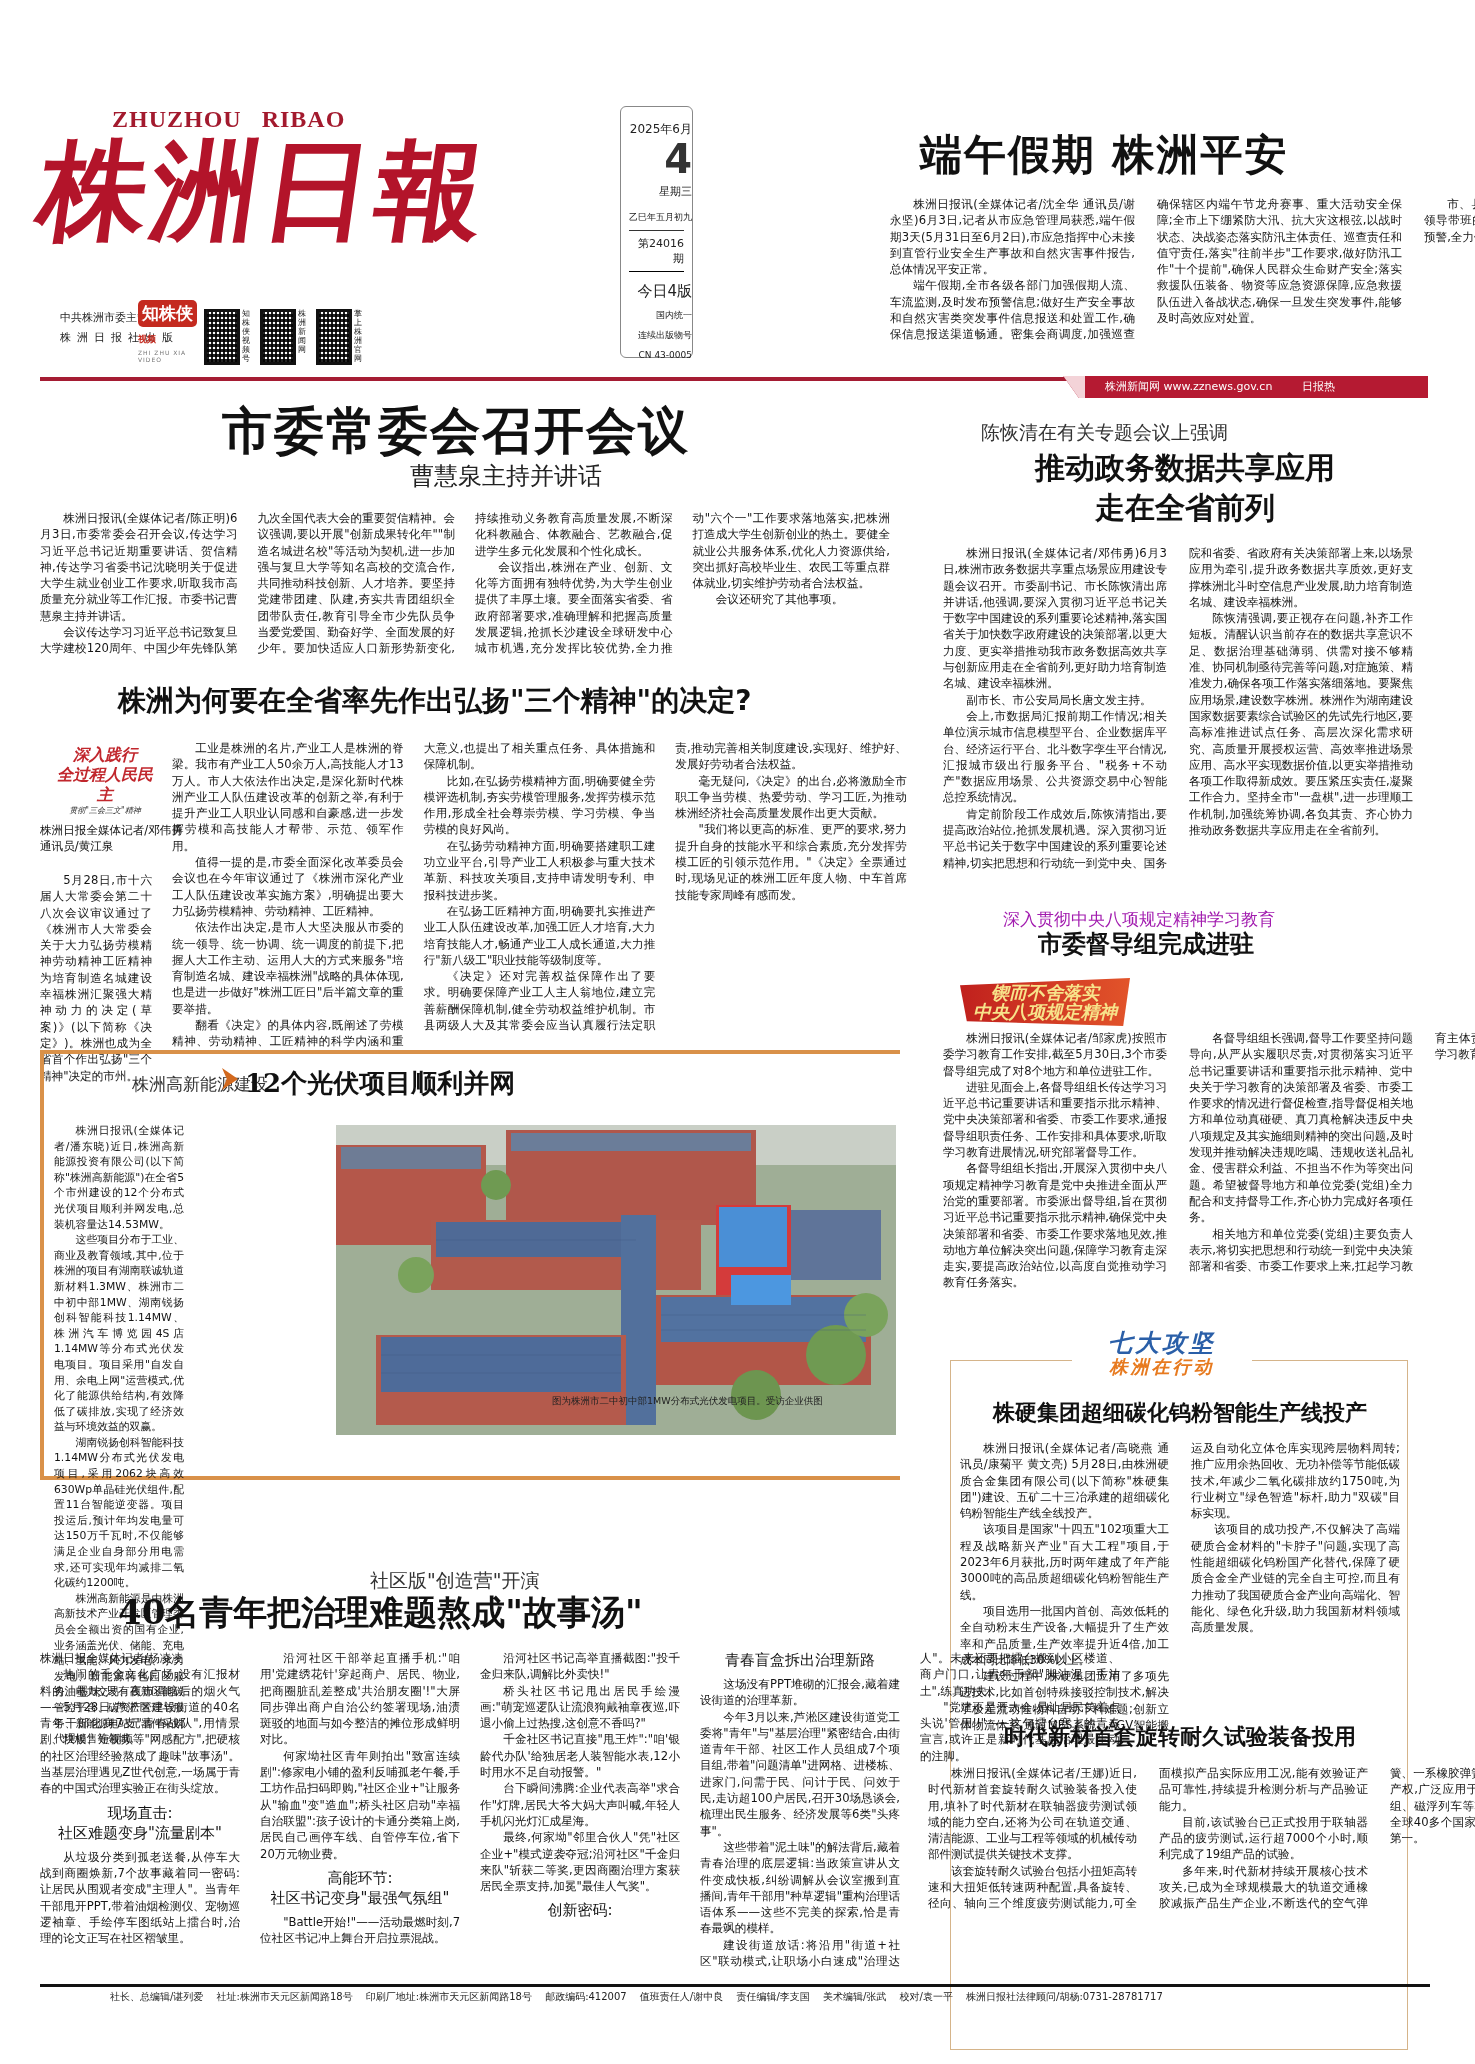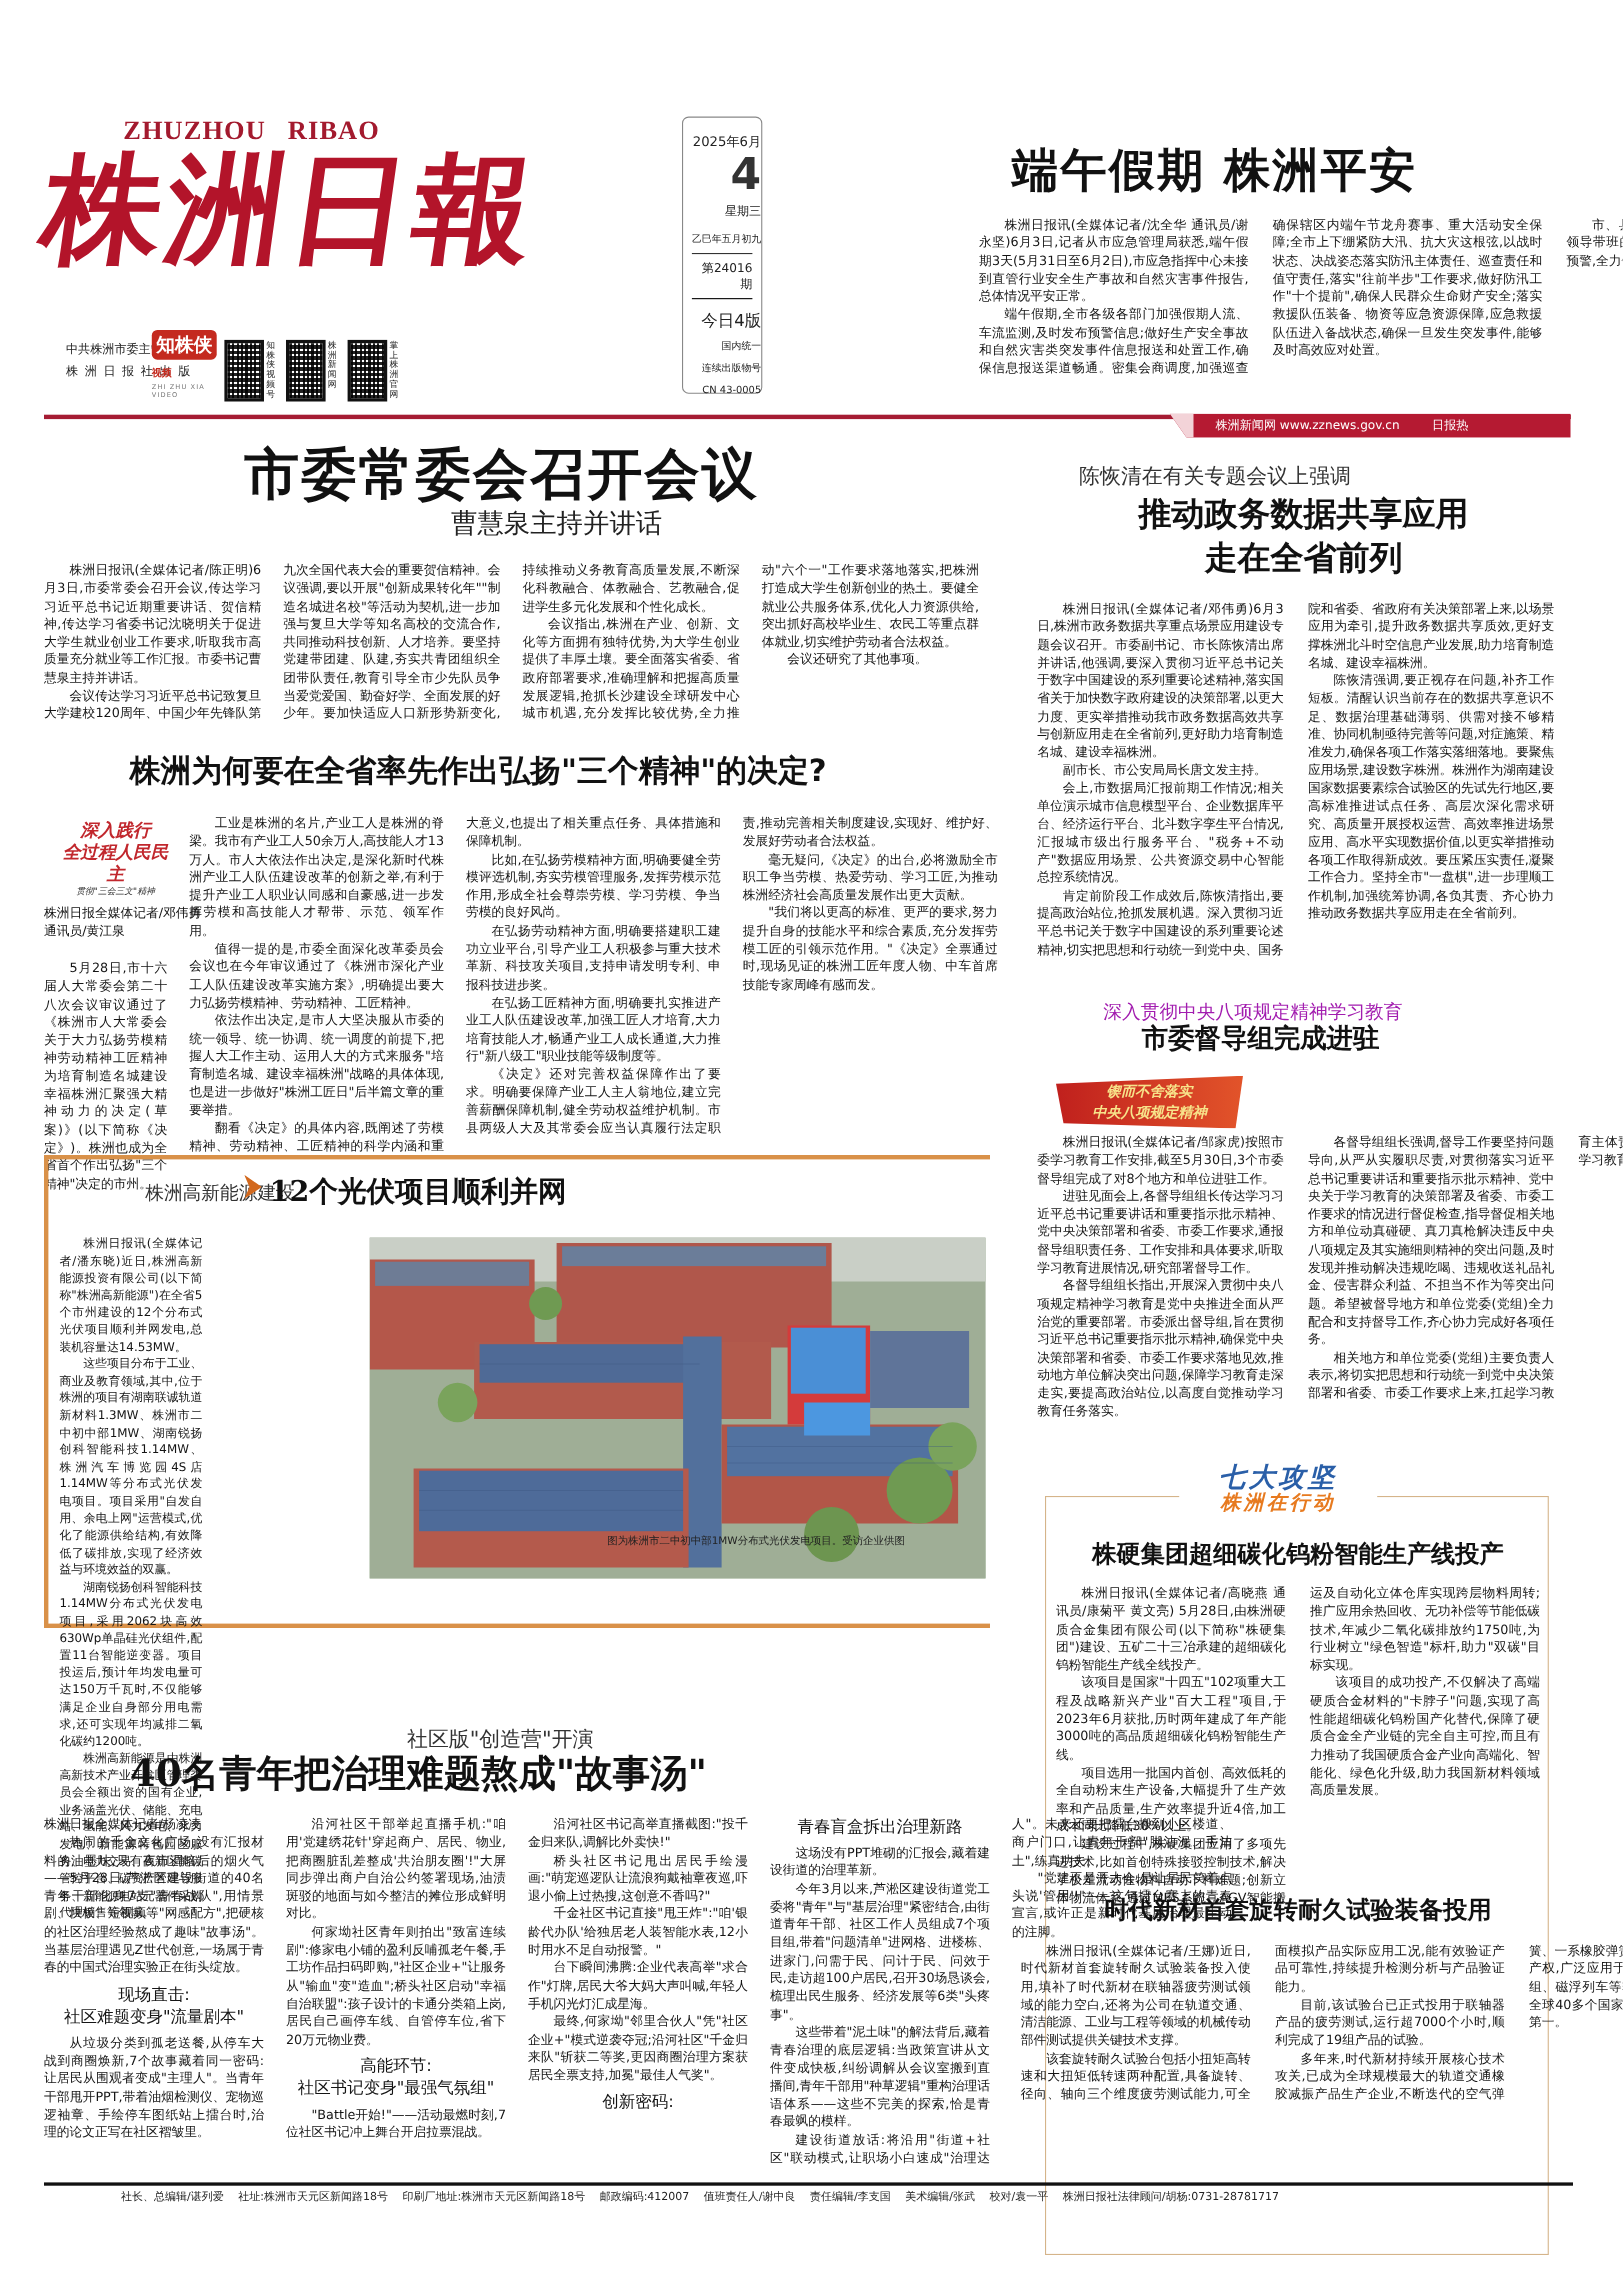--- a/index.html
+++ b/index.html
@@ -69,21 +69,21 @@
   .pv-arrow { left: 222px; top: 1068px; width: 16px; height: 22px; background: #d2691e; clip-path: polygon(0 0, 100% 50%, 0 100%, 30% 50%); }
   .pv-title { left: 245px; top: 1066px; font-size: 26px; font-weight: bold; font-family: "DejaVu Serif", serif; }
   .pv-body { left: 54px; top: 1123px; width: 130px; height: 335px; }
   .pv-photo { left: 195px; top: 1127px; width: 318px; height: 306px; overflow: hidden;
       background: linear-gradient(180deg, #b9c1b5 0%, #a8b59f 40%, #8fa585 100%); }
   .pv-cap { left: 313px; top: 1440px; font-size: 9.5px; color: #222; }
 
   
   .sup-kicker { left: 1003px; top: 908px; font-size: 17px; color: #a21caf; }
   .sup-title { left: 1038px; top: 928px; font-size: 24px; font-weight: bold; font-family: "DejaVu Serif", serif; }
-  .sup-badge { left: 960px; top: 978px; width: 170px; height: 48px; background: linear-gradient(90deg, #c0201d, #e2542a); clip-path: polygon(0 15%, 100% 0, 96% 100%, 4% 90%); color: #f7e38a; font-weight: bold; font-style: italic; font-size: 13px; text-align: center; line-height: 19px; padding-top: 5px; }
+  .sup-badge { left: 960px; top: 978px; width: 170px; height: 48px; background: linear-gradient(90deg, #c0201d, #e2542a); clip-path: polygon(0 15%, 100% 0, 96% 100%, 4% 90%); color: #f7e38a; font-weight: bold; font-style: italic; font-size: 18px; text-align: center; line-height: 19px; padding-top: 5px; }
   .sup-body { left: 943px; top: 1030px; width: 470px; height: 275px; }
 
   
   .ctbox { left: 950px; top: 1360px; width: 458px; height: 690px; border: 1px solid #d5b48a; }
   .ct-badge { left: 1072px; top: 1330px; width: 180px; text-align: center; }
   .ct-badge .t1 { color: #2a5fa8; font-weight: bold; font-style: italic; font-size: 24px; letter-spacing: 3px; line-height: 26px; }
   .ct-badge .t2 { color: #e77a1f; font-weight: bold; font-style: italic; font-size: 18px; letter-spacing: 3px; line-height: 22px; }
   .zy-title { left: 960px; top: 1398px; width: 440px; text-align: center; font-size: 22px; font-weight: bold; font-family: "DejaVu Serif", serif; }
   .zy-body { left: 960px; top: 1440px; width: 440px; height: 300px; }
   .sd-title { left: 960px; top: 1722px; width: 440px; text-align: center; font-size: 22px; font-weight: bold; font-family: "DejaVu Serif", serif; }

